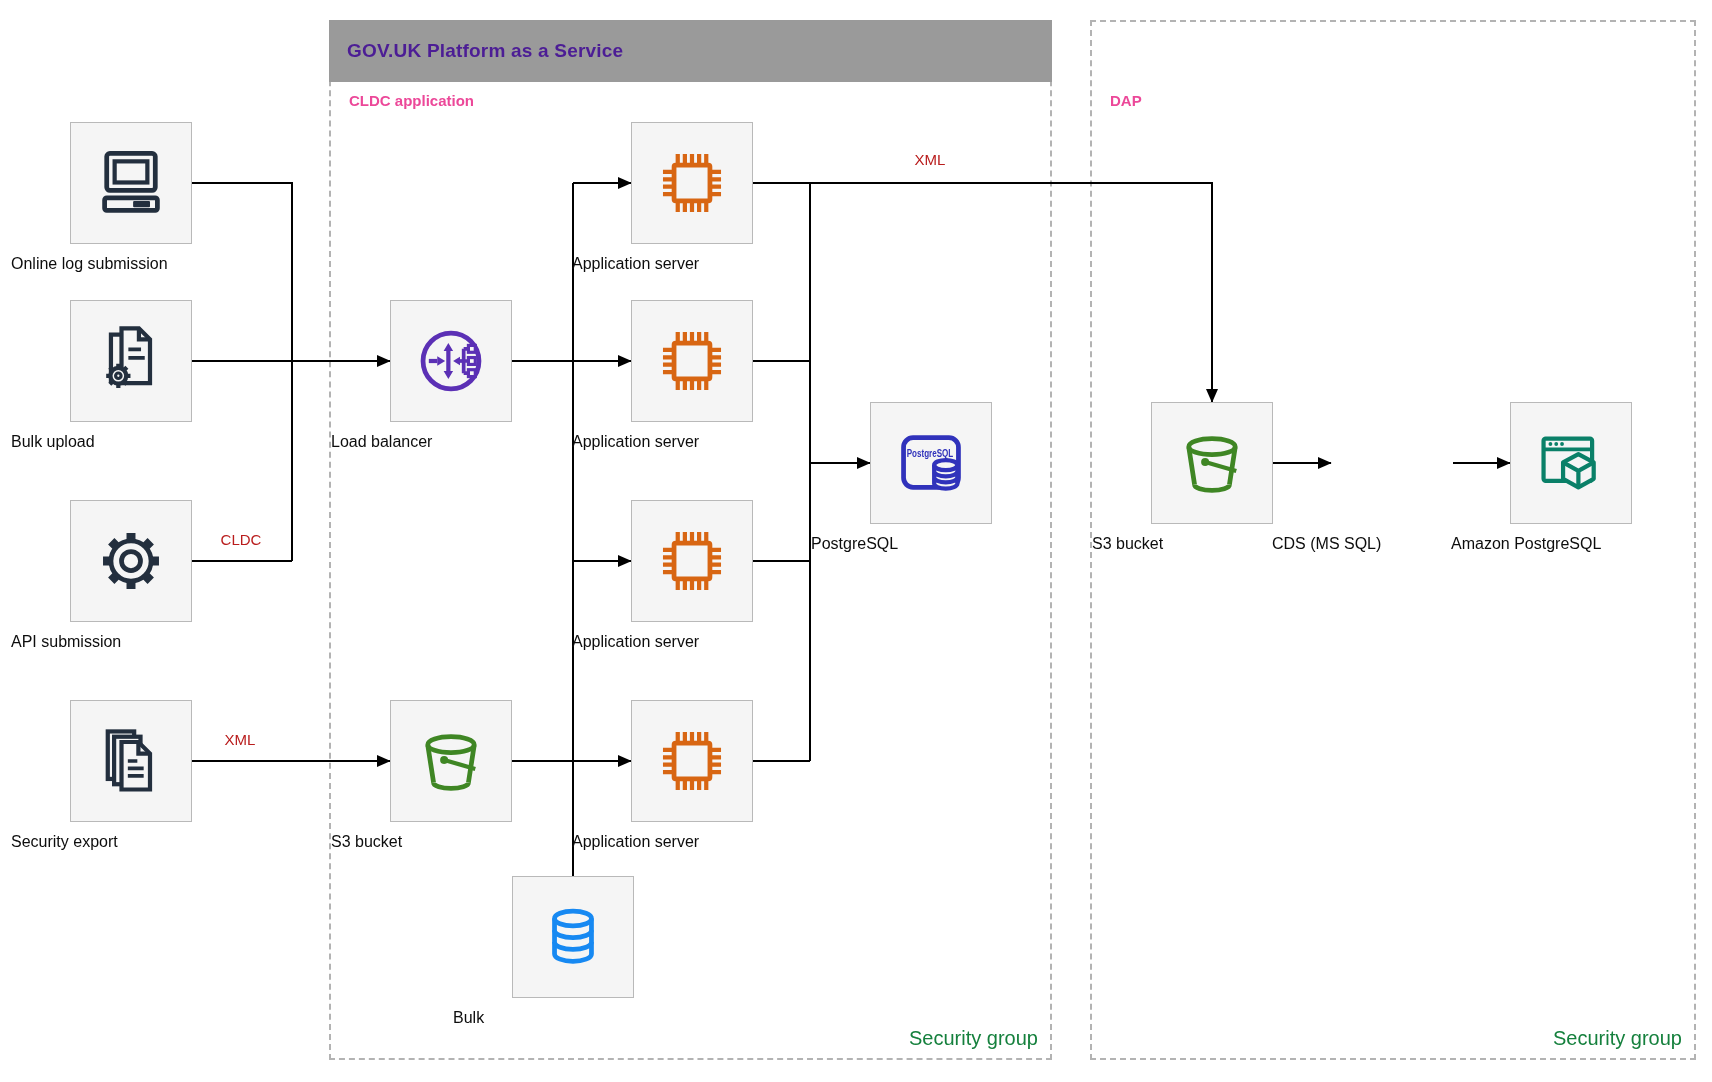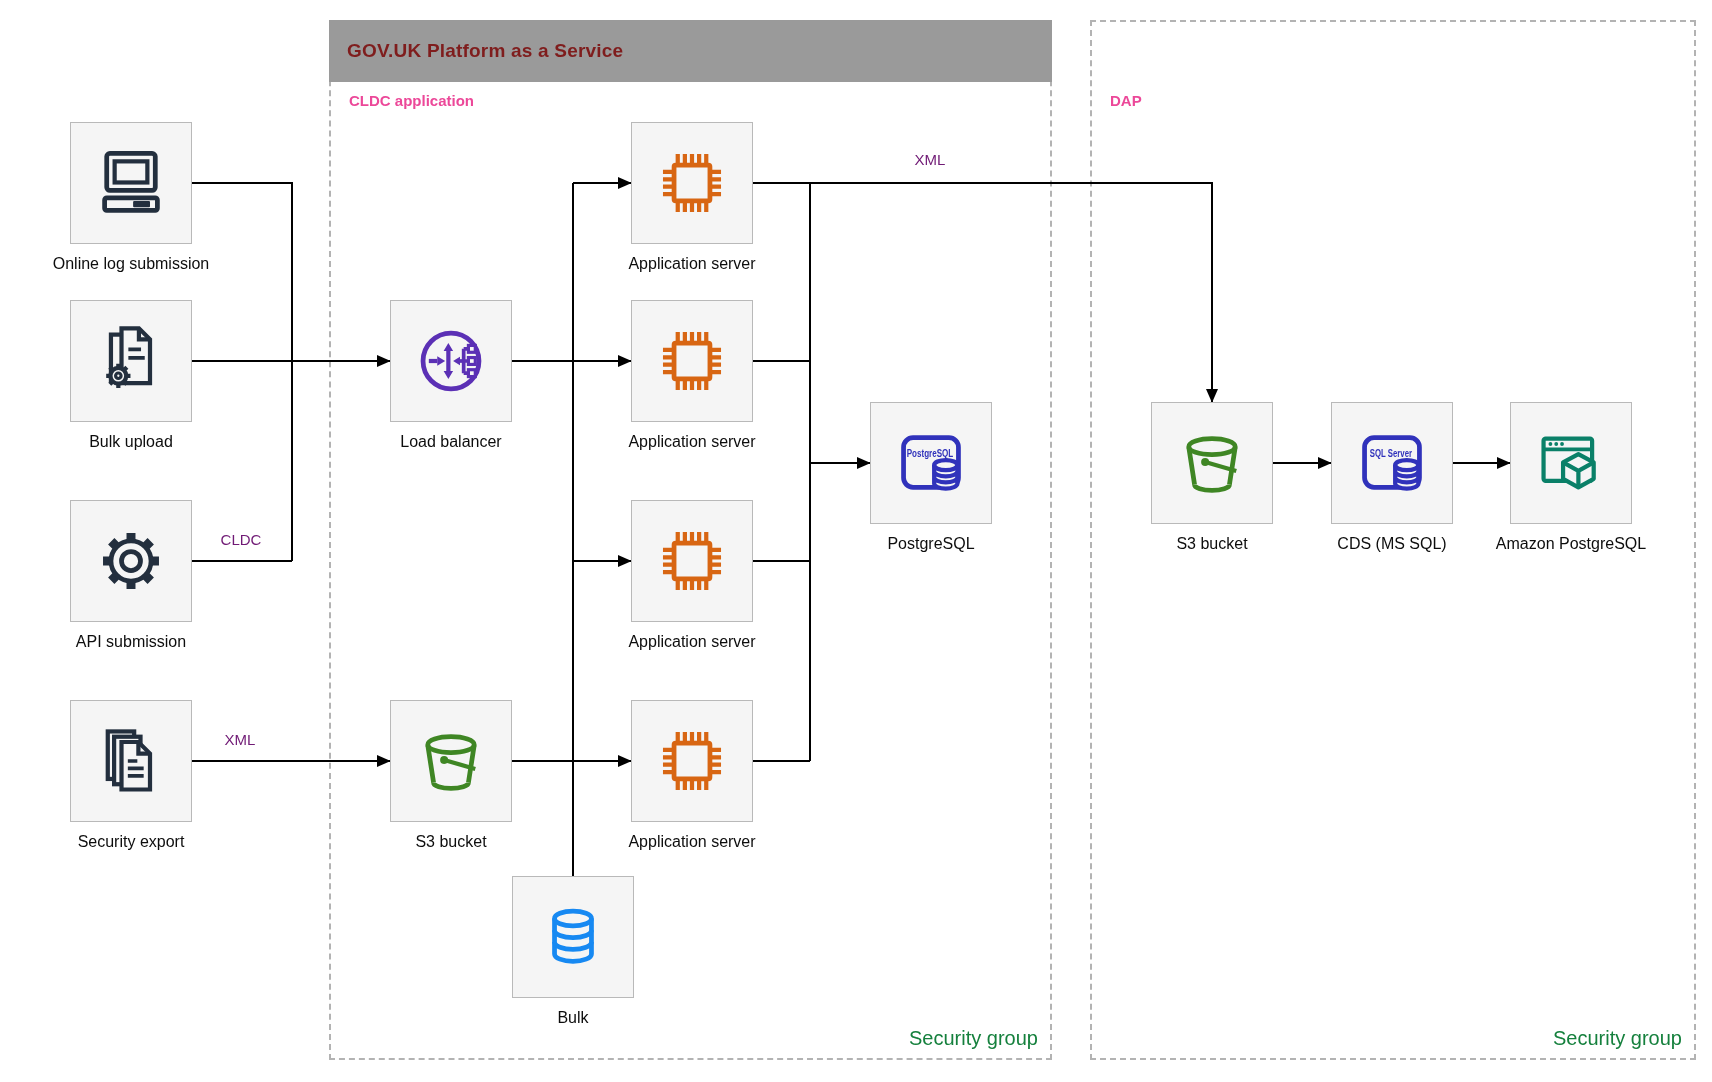--- a/index.html
+++ b/index.html
@@ -1,30 +1,30 @@
 <!DOCTYPE html>
 <html><head>
 <meta charset="utf-8">
 <style>
   html,body{margin:0;padding:0;background:#fff;}
   .canvas{position:relative;width:1712px;height:1082px;background:#ffffff;
           font-family:"Liberation Sans",sans-serif;color:#111;overflow:hidden;}
   .region{position:absolute;border:2px dashed #b3b3b3;box-sizing:border-box;}
   .region-bar{position:absolute;left:-2px;right:-2px;top:-2px;height:62px;background:#9a9a9a;
               display:flex;align-items:center;padding-left:18px;box-sizing:border-box;}
-  .region-bar span{color:#7f1d1d;font-weight:bold;font-size:19px;letter-spacing:.2px;}
+  .region-bar span{color:#4c1d95;font-weight:bold;font-size:19px;letter-spacing:.2px;}
   .region-sub{position:absolute;left:18px;top:70px;font-weight:bold;font-size:15px;color:#ec4899;}
   .region-foot{position:absolute;right:12px;bottom:8px;font-size:20px;color:#15803d;}
   svg.connectors{position:absolute;left:0;top:0;}
   .node{position:absolute;width:122px;height:122px;background:#f5f5f5;border:1px solid #b9b9b9;
         box-sizing:border-box;display:flex;align-items:center;justify-content:center;}
   .node svg{display:block;}
-  .node-label{position:absolute;width:240px;transform:translateX(-50%);text-align:center;
+  .node-label{position:absolute;width:240px;transform:translateX(-50%);
               font-size:16px;line-height:19px;color:#0d0d0d;}
-  .edge-label{position:absolute;transform:translateX(-50%);font-size:15px;color:#701a75;}
+  .edge-label{position:absolute;transform:translateX(-50%);font-size:15px;color:#b91c1c;}
 </style>
 </head>
 <body>
 
 <div class="canvas">
 
   <div class="region" style="left:329px;top:20px;width:723px;height:1040px">
     <div class="region-bar">
       <span>GOV.UK Platform as a Service</span>
     </div>
@@ -196,29 +196,20 @@
     <svg width="76" height="76" viewBox="0 0 72 72" fill="none" stroke="currentColor" color="#3f8624">
       <ellipse cx="36" cy="20.5" rx="22" ry="7.5" stroke-width="4.5"></ellipse>
       <path d="M14 21 L19.5 56.5 M58 21 L52.5 56.5" stroke-width="4.5"></path>
       <path d="M19.5 56.5 A16.5 5.5 0 0 0 52.5 56.5" stroke-width="4.5"></path>
       <path d="M29.5 35 L59 43.5" stroke-width="4"></path>
       <circle cx="29.5" cy="35" r="3.8" fill="currentColor" stroke="none"></circle>
     </svg>
   </div>
   <div class="node-label" style="left:1212px;top:534px">S3 bucket</div>
 
-  <div class="node" style="left:1331px;top:402px">
-    <svg width="76" height="76" viewBox="0 0 72 72" fill="none" stroke="currentColor" color="#3032bb">
-      <rect x="10" y="12" width="52" height="47" rx="9" stroke-width="4.5"></rect>
-      <text x="35" y="30" text-anchor="middle" font-size="10.5" font-weight="bold" fill="currentColor" stroke="none" textLength="40" lengthAdjust="spacingAndGlyphs">SQL Server</text>
-      <path d="M39 38 H61 V55.5 A11 4.8 0 0 1 39 55.5 Z" fill="#f5f5f5" stroke="none"></path>
-      <ellipse cx="50" cy="38" rx="11" ry="4.8" fill="#f5f5f5" stroke-width="4"></ellipse>
-      <path d="M39 38 V55.5 M61 38 V55.5 M39 43.8 A11 4.8 0 0 0 61 43.8 M39 49.6 A11 4.8 0 0 0 61 49.6 M39 55.5 A11 4.8 0 0 0 61 55.5" stroke-width="4"></path>
-    </svg>
-  </div>
   <div class="node-label" style="left:1392px;top:534px">CDS (MS SQL)</div>
 
   <div class="node" style="left:1510px;top:402px">
     <svg width="76" height="76" viewBox="0 0 72 72" fill="none" stroke="currentColor" color="#0a8068">
       <rect x="10" y="13" width="46" height="40" rx="2" stroke-width="4"></rect>
       <path d="M10 23 H56" stroke-width="3.5"></path>
       <circle cx="16.5" cy="18" r="1.8" fill="currentColor" stroke="none"></circle>
       <circle cx="22" cy="18" r="1.8" fill="currentColor" stroke="none"></circle>
       <circle cx="27.5" cy="18" r="1.8" fill="currentColor" stroke="none"></circle>
       <path d="M43 27.5 L57.5 35.5 V51 L43 59 L28.5 51 V35.5 Z" fill="#f5f5f5" stroke-width="4" stroke-linejoin="round"></path>

